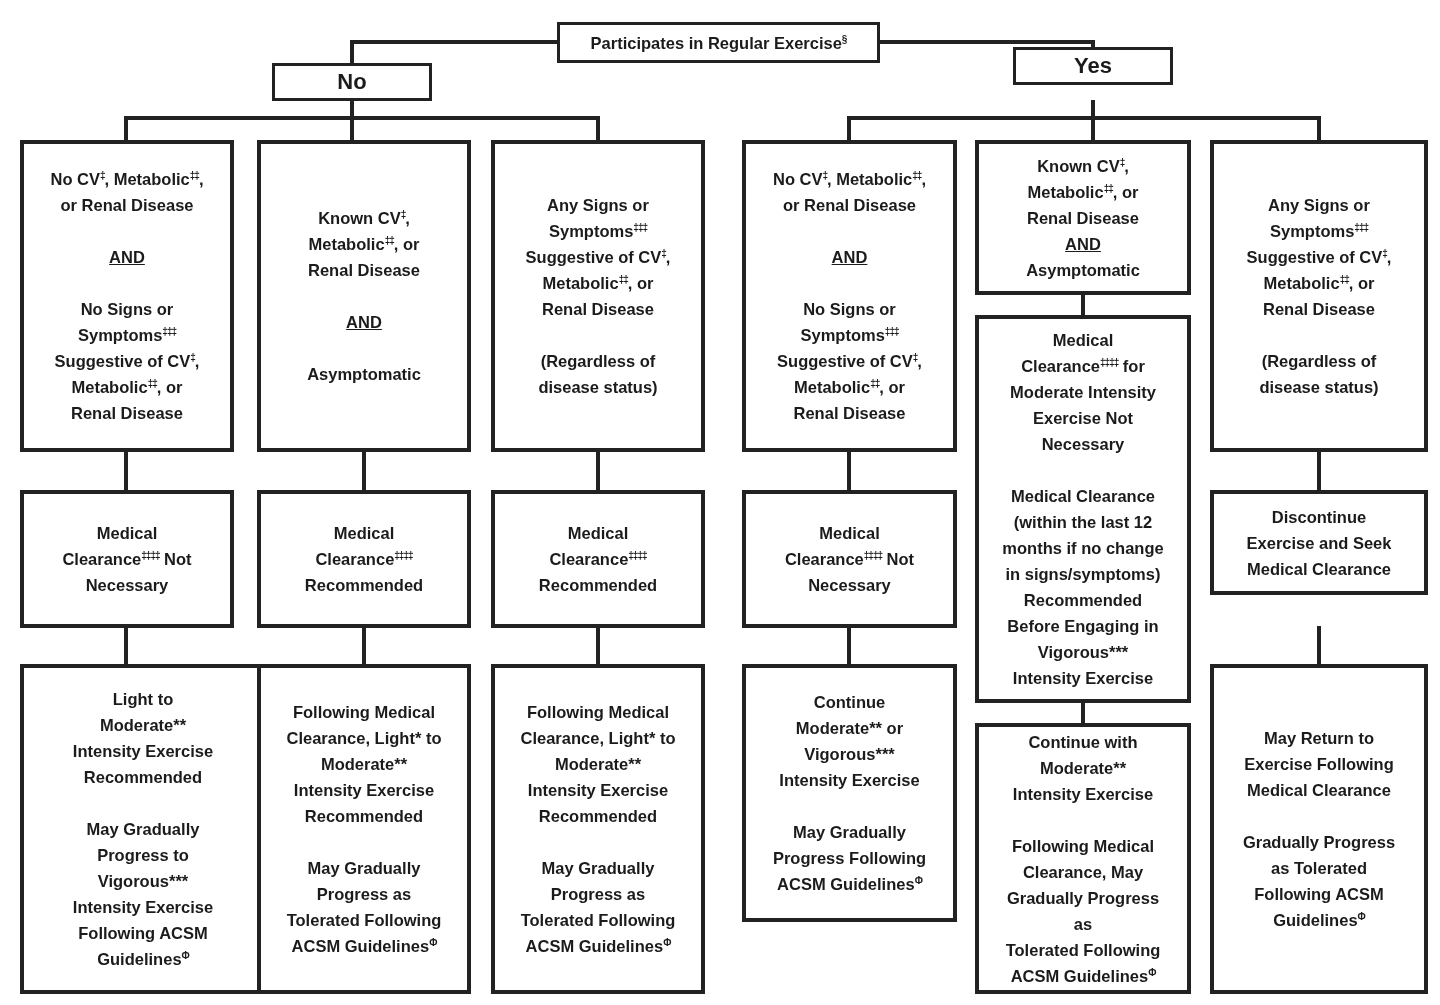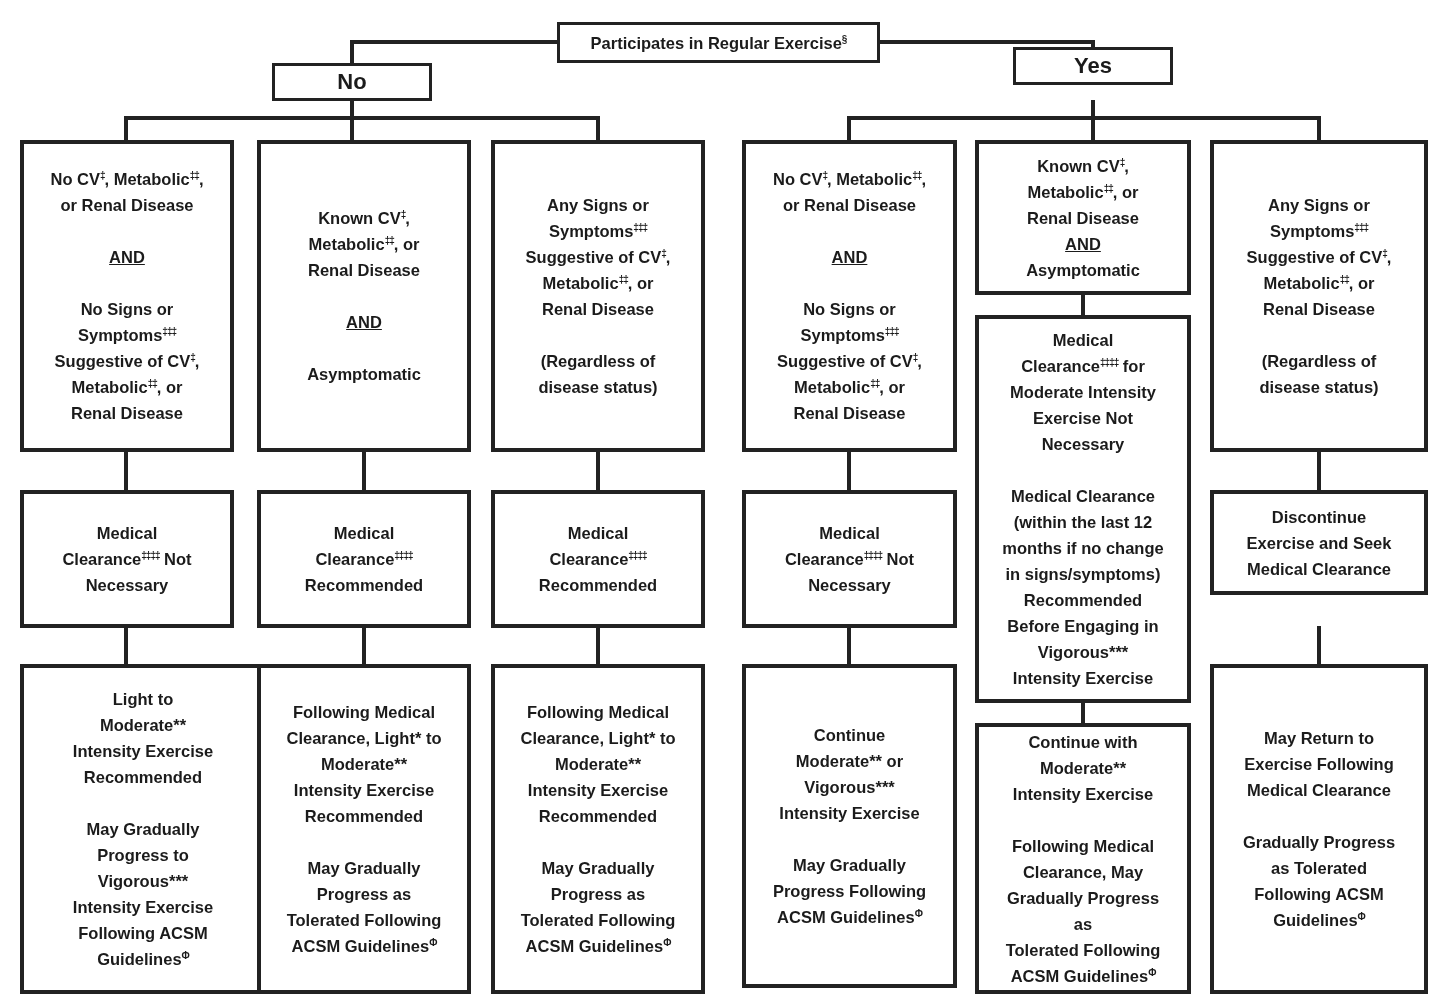--- a/index.html
+++ b/index.html
@@ -99,21 +99,21 @@
 
   <div class="box" style="left:20px;top:664px;width:246px;height:330px">
       <div>Light to<br>Moderate**<br>Intensity Exercise<br>Recommended<br><br>May Gradually<br>Progress to<br>Vigorous***<br>Intensity Exercise<br>Following ACSM<br>Guidelines<sup>Φ</sup></div>
     </div>
   <div class="box" style="left:257px;top:664px;width:214px;height:330px">
       <div>Following Medical<br>Clearance, Light* to<br>Moderate**<br>Intensity Exercise<br>Recommended<br><br>May Gradually<br>Progress as<br>Tolerated Following<br>ACSM Guidelines<sup>Φ</sup></div>
     </div>
   <div class="box" style="left:491px;top:664px;width:214px;height:330px">
       <div>Following Medical<br>Clearance, Light* to<br>Moderate**<br>Intensity Exercise<br>Recommended<br><br>May Gradually<br>Progress as<br>Tolerated Following<br>ACSM Guidelines<sup>Φ</sup></div>
     </div>
-  <div class="box" style="left:742px;top:664px;width:215px;height:324px">
+  <div class="box" style="left:742px;top:664px;width:215px;height:258px">
       <div>Continue<br>Moderate** or<br>Vigorous***<br>Intensity Exercise<br><br>May Gradually<br>Progress Following<br>ACSM Guidelines<sup>Φ</sup></div>
     </div>
   <div class="box" style="left:975px;top:723px;width:216px;height:271px">
       <div>Continue with<br>Moderate**<br>Intensity Exercise<br><br>Following Medical<br>Clearance, May<br>Gradually Progress as<br>Tolerated Following<br>ACSM Guidelines<sup>Φ</sup></div>
     </div>
   <div class="box" style="left:1210px;top:664px;width:218px;height:330px">
       <div>May Return to<br>Exercise Following<br>Medical Clearance<br><br>Gradually Progress<br>as Tolerated<br>Following ACSM<br>Guidelines<sup>Φ</sup></div>
     </div>
 
 </div>

